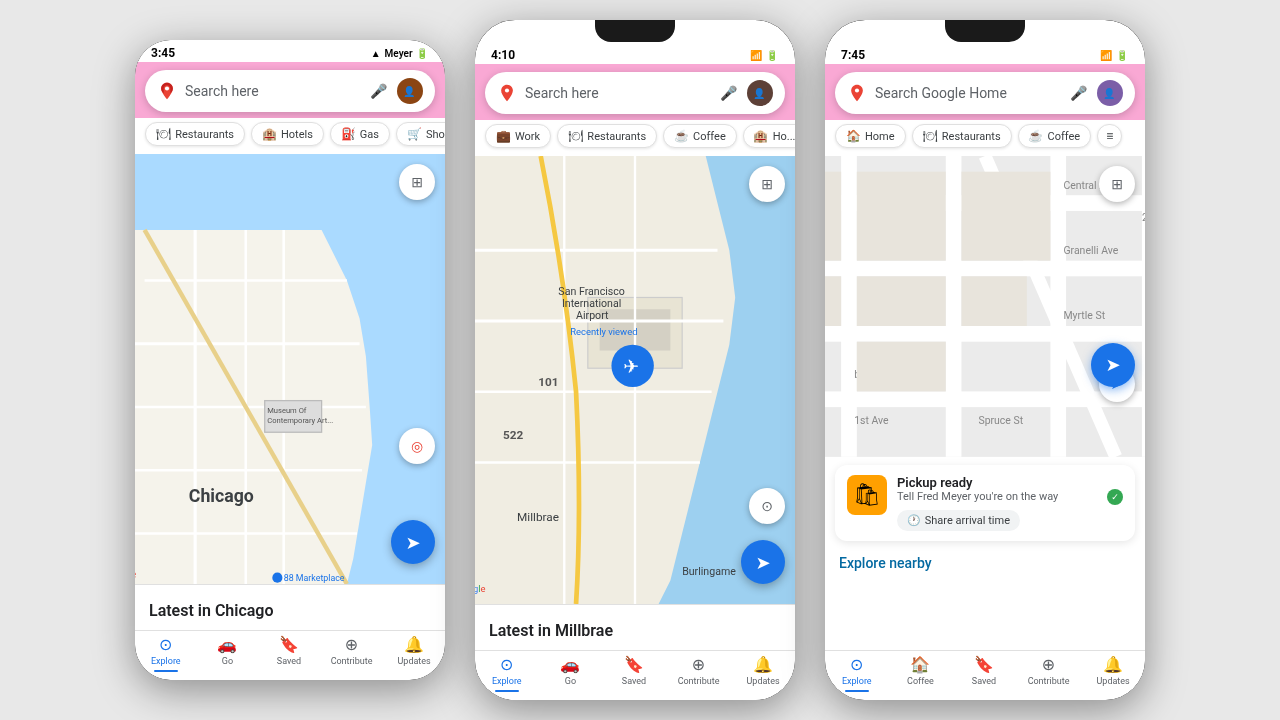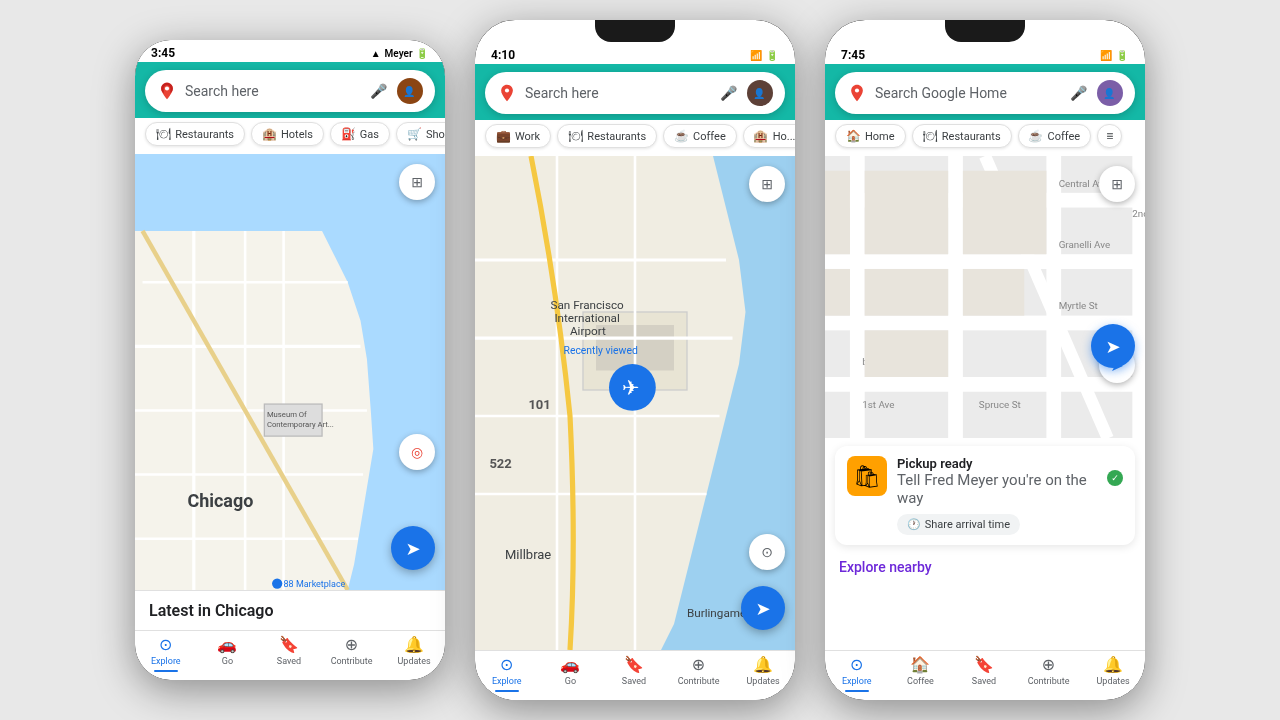--- a/index.html
+++ b/index.html
@@ -59,21 +59,21 @@
       font-size: 11px;
       font-weight: 600;
       z-index: 10;
     }
     .status-time { font-size: 12px; font-weight: 700; }
     .status-icons { display: flex; gap: 4px; align-items: center; font-size: 10px; }
 
     
     .search-bar-container {
       padding: 8px 10px 6px;
-      background: #14b8a6;
+      background: #f9a8d4;
       z-index: 10;
     }
     .search-bar {
       display: flex;
       align-items: center;
       background: #fff;
       border-radius: 24px;
       padding: 8px 12px;
       gap: 8px;
       box-shadow: 0 2px 8px rgba(0,0,0,0.2);
@@ -208,21 +208,21 @@
       align-items: center;
       justify-content: center;
       color: white;
       font-size: 18px;
       box-shadow: 0 3px 10px rgba(0,0,0,0.3);
     }
 
     
     .bottom-panel {
       background: #fff;
-      padding: 10px 14px 0;
+      padding: 16px 14px 0;
       border-top: 1px solid #e0e0e0;
     }
     .bottom-title {
       font-size: 16px;
       font-weight: 600;
       color: #202124;
       margin-bottom: 10px;
     }
 
     
@@ -269,21 +269,21 @@
       background: #FFA000;
       border-radius: 8px;
       display: flex;
       align-items: center;
       justify-content: center;
       font-size: 22px;
       flex-shrink: 0;
     }
     .pickup-content { flex: 1; }
     .pickup-title { font-size: 13px; font-weight: 600; color: #202124; }
-    .pickup-subtitle { font-size: 15px; color: #5f6368; margin-bottom: 6px; }
+    .pickup-subtitle { font-size: 11px; color: #5f6368; margin-bottom: 6px; }
     .pickup-action {
       display: inline-flex;
       align-items: center;
       gap: 4px;
       background: #f1f3f4;
       border-radius: 16px;
       padding: 4px 10px;
       font-size: 11px;
       color: #3c4043;
     }
@@ -298,21 +298,21 @@
       color: white;
       font-size: 9px;
       flex-shrink: 0;
       margin-top: 14px;
     }
 
     .explore-nearby {
       padding: 6px 14px 4px;
       font-size: 14px;
       font-weight: 500;
-      color: #6d28d9;
+      color: #0369a1;
     }
 
     
     .dir-btn {
       position: absolute;
       width: 44px;
       height: 44px;
       background: #1a73e8;
       border-radius: 50%;
       display: flex;
@@ -556,20 +556,23 @@
         </svg>
 
         <div class="map-btn layers-btn">⊞</div>
 
         <div class="map-btn" style="width:36px;height:36px;bottom:80px;right:10px;position:absolute">⊙</div>
 
         <div class="nav-fab" style="bottom:20px">➤</div>
       </div>
     </div>
 
+    <div class="bottom-panel">
+      <div class="bottom-title">Latest in Millbrae</div>
+    </div>
 
     <div class="bottom-nav">
       <div class="nav-item active">
         <span class="nav-icon">⊙</span>
         <span>Explore</span>
         <div class="active-dot"></div>
       </div>
       <div class="nav-item">
         <span class="nav-icon">🚗</span>
         <span>Go</span>

